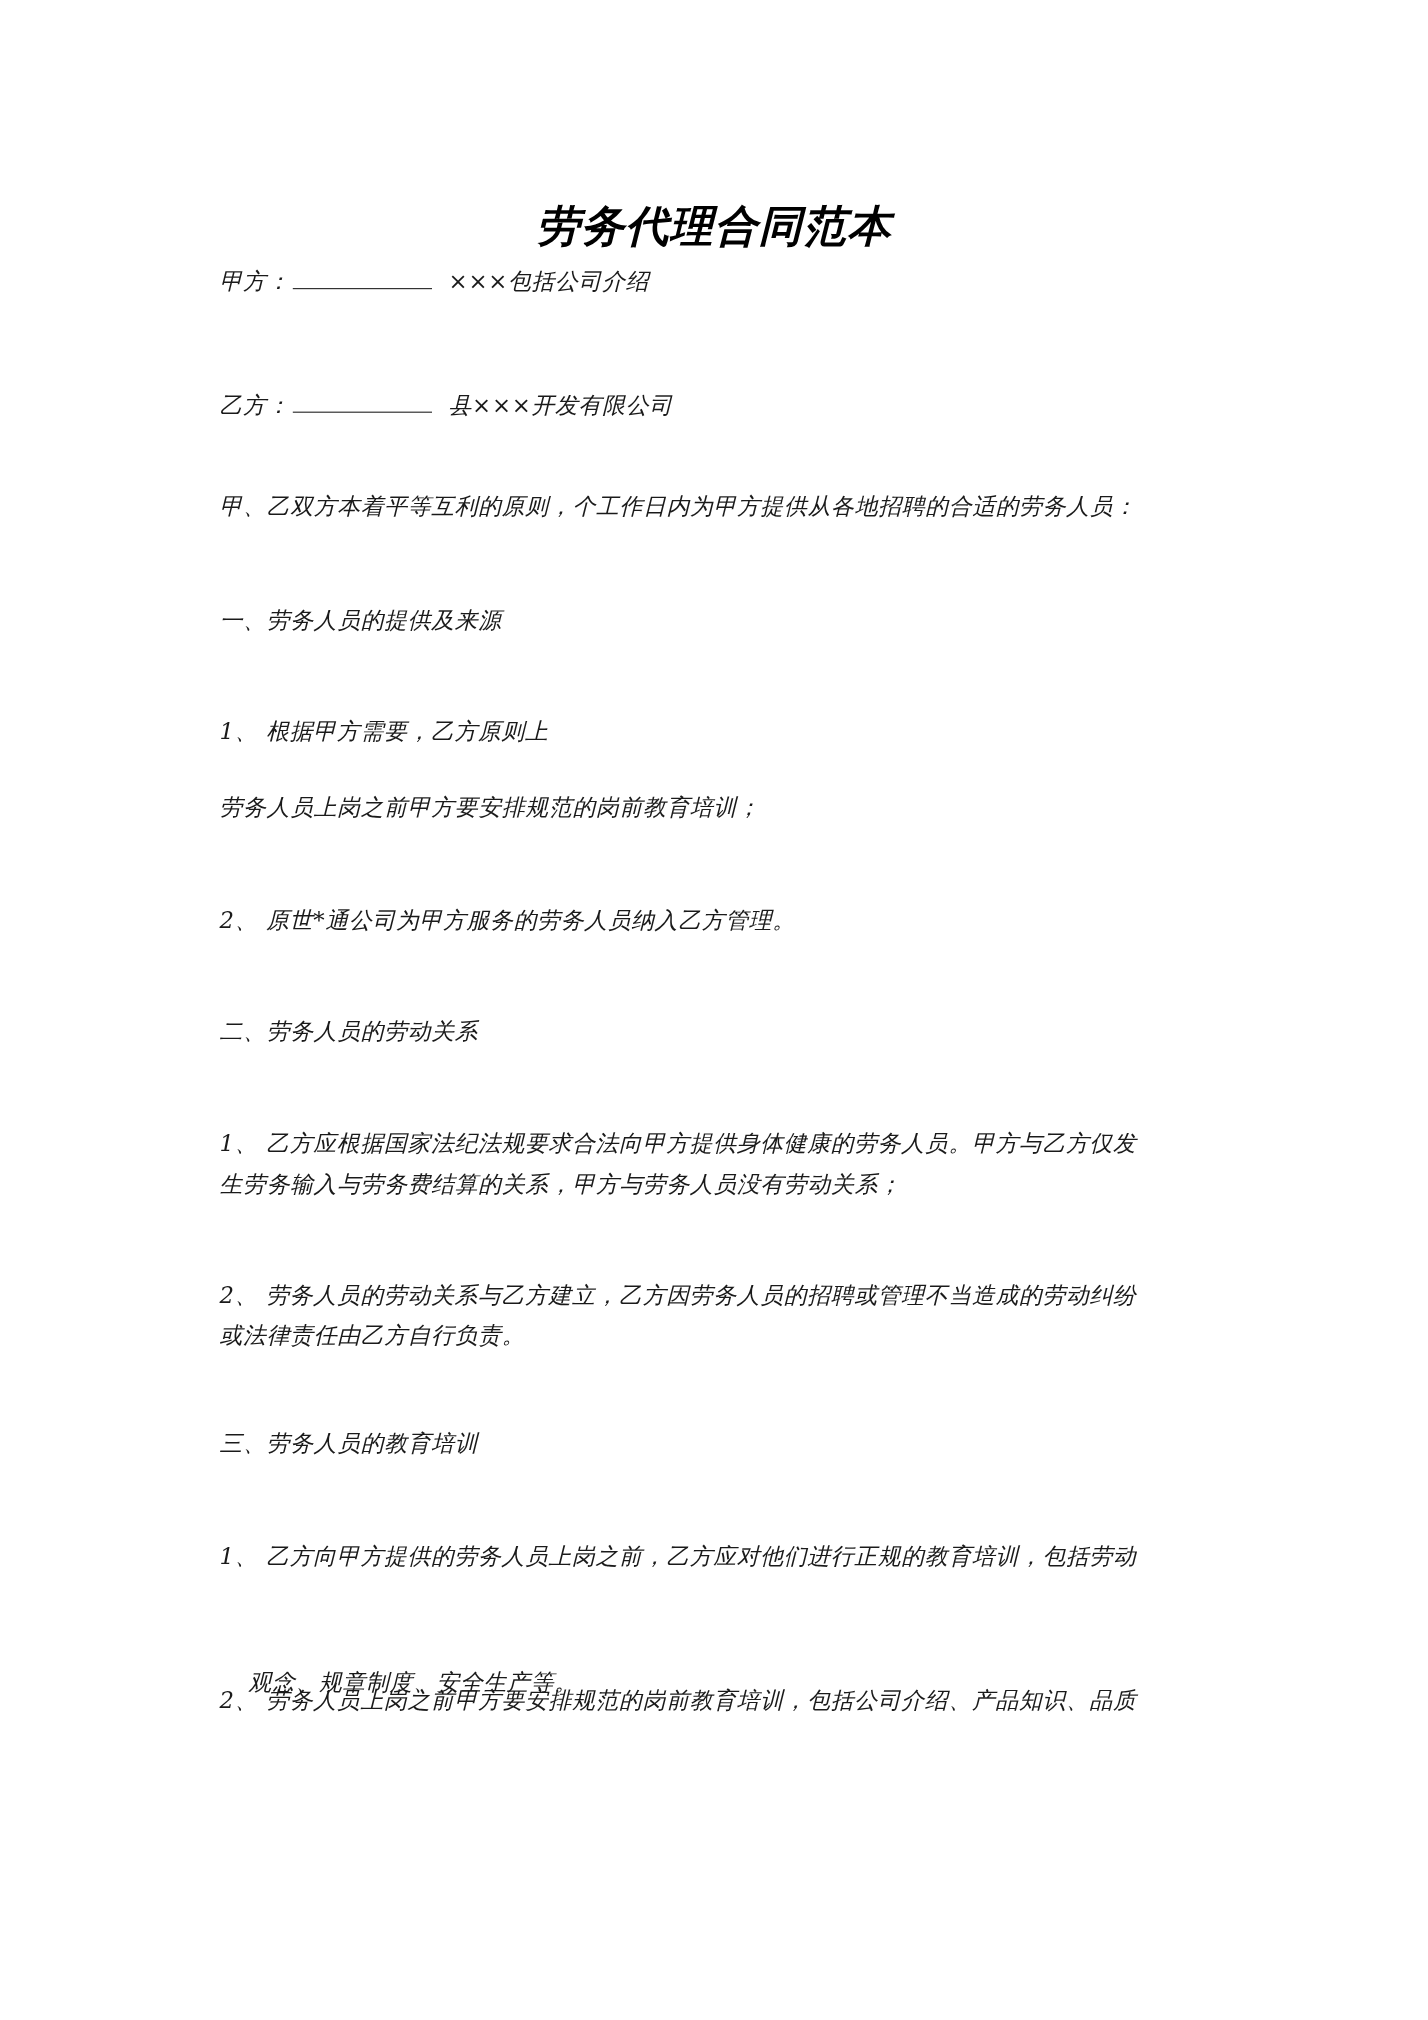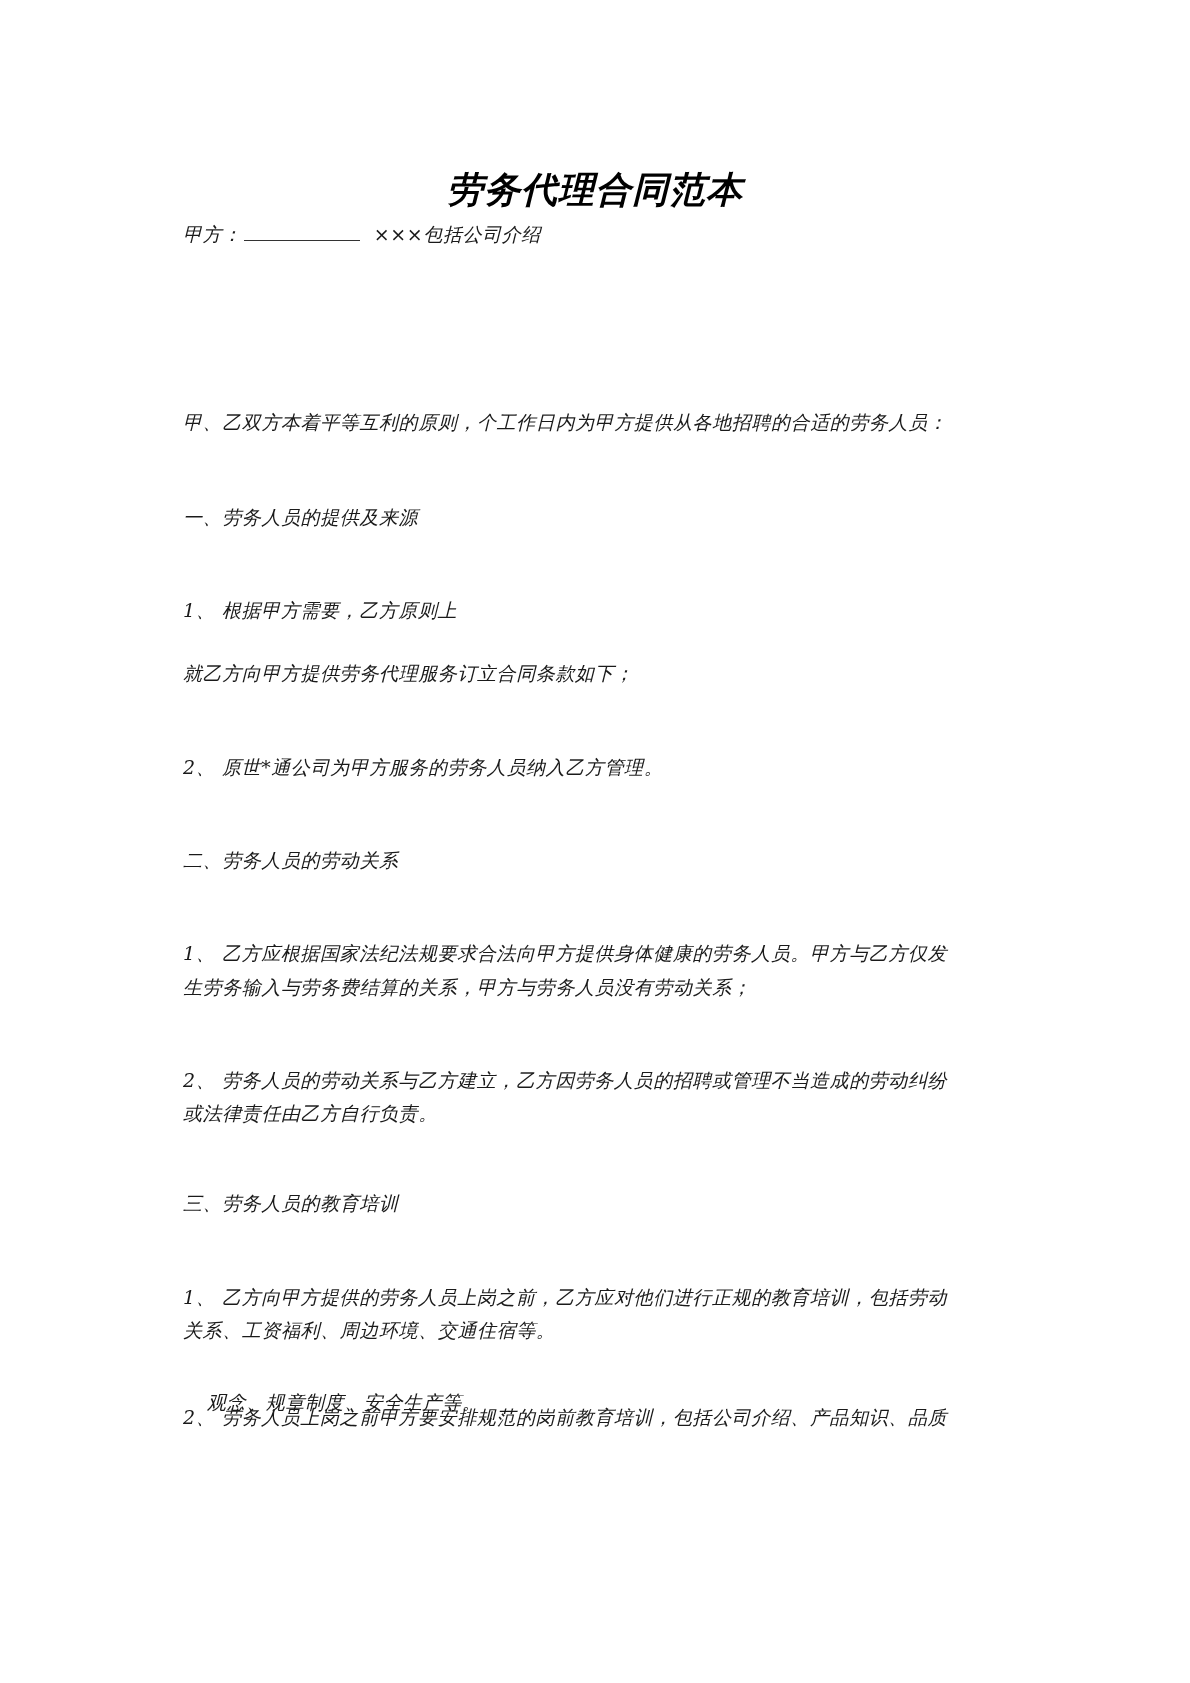--- a/index.html
+++ b/index.html
@@ -22,33 +22,37 @@
 <div class="page">
 
   <div class="title">劳务代理合同范本</div>
 
   <div class="party" style="top:222px;">
     <span class="label">甲方：</span>
     <span class="blank"></span>
     <span class="value">×××包括公司介绍</span>
   </div>
 
+  <div class="party" style="top:325px;">
+    <span class="label">乙方：</span>
+    <span class="blank"></span>
+    <span class="value">县×××开发有限公司</span>
+  </div>
 
   <div class="line" style="top:410px;">甲、乙双方本着平等互利的原则，个工作日内为甲方提供从各地招聘的合适的劳务人员：</div>
 
   <div class="line" style="top:505px;">一、劳务人员的提供及来源</div>
   <div class="line" style="top:598px;">1、  根据甲方需要，乙方原则上</div>
-  <div class="line" style="top:661px;">就乙方向甲方提供劳务代理服务订立合同条款如下；</div>
+  <div class="line" style="top:661px;">劳务人员上岗之前甲方要安排规范的岗前教育培训；</div>
   <div class="line" style="top:755px;">2、  原世*通公司为甲方服务的劳务人员纳入乙方管理。</div>
 
   <div class="line" style="top:848px;text-align:right;">二、劳务人员的劳动关系</div>
   <div class="line" style="top:941px;">1、  乙方应根据国家法纪法规要求合法向甲方提供身体健康的劳务人员。甲方与乙方仅发</div>
   <div class="line" style="top:975px;">生劳务输入与劳务费结算的关系，甲方与劳务人员没有劳动关系；</div>
   <div class="line" style="top:1068px;">2、  劳务人员的劳动关系与乙方建立，乙方因劳务人员的招聘或管理不当造成的劳动纠纷</div>
   <div class="line" style="top:1101px;">或法律责任由乙方自行负责。</div>
 
   <div class="line" style="top:1191px;">三、劳务人员的教育培训</div>
   <div class="line" style="top:1285px;">1、  乙方向甲方提供的劳务人员上岗之前，乙方应对他们进行正规的教育培训，包括劳动</div>
-  <div class="line" style="top:1318px;">关系、工资福利、周边环境、交通住宿等。</div>
   <div class="line" style="top:1405px;">2、  劳务人员上岗之前甲方要安排规范的岗前教育培训，包括公司介绍、产品知识、品质</div>
   <div class="line" style="top:1390px;margin-left:24px;">观念、规章制度、安全生产等。</div>
 
 </div>
 
 </body></html>

